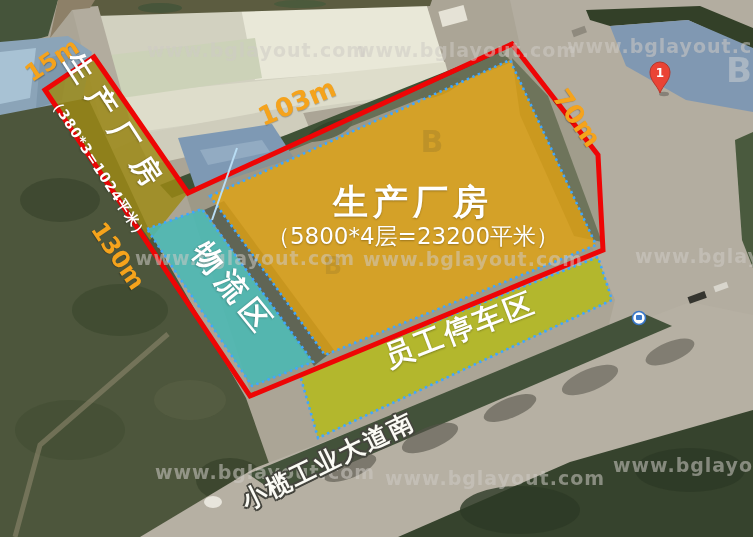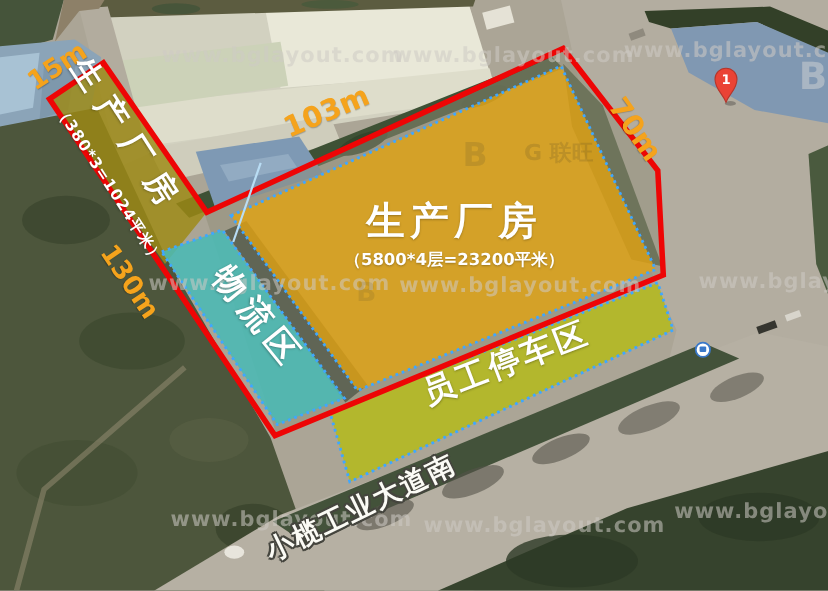--- a/index.html
+++ b/index.html
@@ -131,34 +131,33 @@
   <div class="wm" style="left:357px;top:50px">www.bglayout.com</div>
   <div class="wm" style="left:567px;top:46px">www.bglayout.com</div>
   <div class="wm" style="left:135px;top:258px">www.bglayout.com</div>
   <div class="wm" style="left:363px;top:259px">www.bglayout.com</div>
   <div class="wm" style="left:635px;top:256px">www.bglayout.com</div>
   <div class="wm" style="left:155px;top:472px">www.bglayout.com</div>
   <div class="wm" style="left:385px;top:478px">www.bglayout.com</div>
   <div class="wm" style="left:613px;top:465px">www.bglayout.com</div>
 
   <div class="logo-mark" style="left:432px;top:141px;font-size:30px;color:rgba(60,58,40,.14)">B</div>
-  <div class="logo-mark" style="left:508px;top:139px;font-size:20px;color:rgba(60,58,40,.16)">G 联旺</div>
   <div class="logo-mark" style="left:333px;top:266px;font-size:24px;color:rgba(60,58,40,.12)">B</div>
   <div class="logo-mark" style="left:739px;top:70px;font-size:34px;color:rgba(230,228,220,.4)">B</div>
 
   <div class="lbl dim" style="left:52px;top:60px;font-size:24px;transform:translate(-50%,-50%) rotate(-33deg)">15m</div>
   <div class="lbl dim" style="left:297px;top:102px;font-size:26px;transform:translate(-50%,-50%) rotate(-23deg)">103m</div>
   <div class="lbl dim" style="left:577px;top:118px;font-size:26px;transform:translate(-50%,-50%) rotate(55deg)">70m</div>
   <div class="lbl dim" style="left:118px;top:256px;font-size:24px;transform:translate(-50%,-50%) rotate(56deg)">130m</div>
 
   <div class="lbl zone-label" style="left:116px;top:124px;font-size:29px;letter-spacing:12px;transform:translate(-50%,-50%) rotate(57deg)">生产厂房</div>
   <div class="lbl zone-label" style="left:99px;top:168px;font-size:14px;letter-spacing:1px;transform:translate(-50%,-50%) rotate(57deg)">（380*3=1024平米）</div>
 
   <div class="lbl zone-label" style="left:413px;top:202px;font-size:35px;letter-spacing:5px">生产厂房</div>
-  <div class="lbl zone-label" style="left:413px;top:236px;font-size:15px;font-weight:700;letter-spacing:0">（5800*4层=23200平米）</div>
+  <div class="lbl zone-label" style="left:413px;top:236px;font-size:23px;font-weight:400;letter-spacing:0">（5800*4层=23200平米）</div>
 
   <div class="lbl zone-label" style="left:234px;top:289px;font-size:30px;letter-spacing:7px;transform:translate(-50%,-50%) rotate(51deg)">物流区</div>
 
   <div class="lbl zone-label" style="left:460px;top:330px;font-size:29px;letter-spacing:3px;transform:translate(-50%,-50%) rotate(-21deg)">员工停车区</div>
 
   <div class="lbl road-name" style="left:328px;top:461px;font-size:25px;transform:translate(-50%,-50%) rotate(-26deg)">小榄工业大道南</div>
 
 </div>
 
 </body></html>

